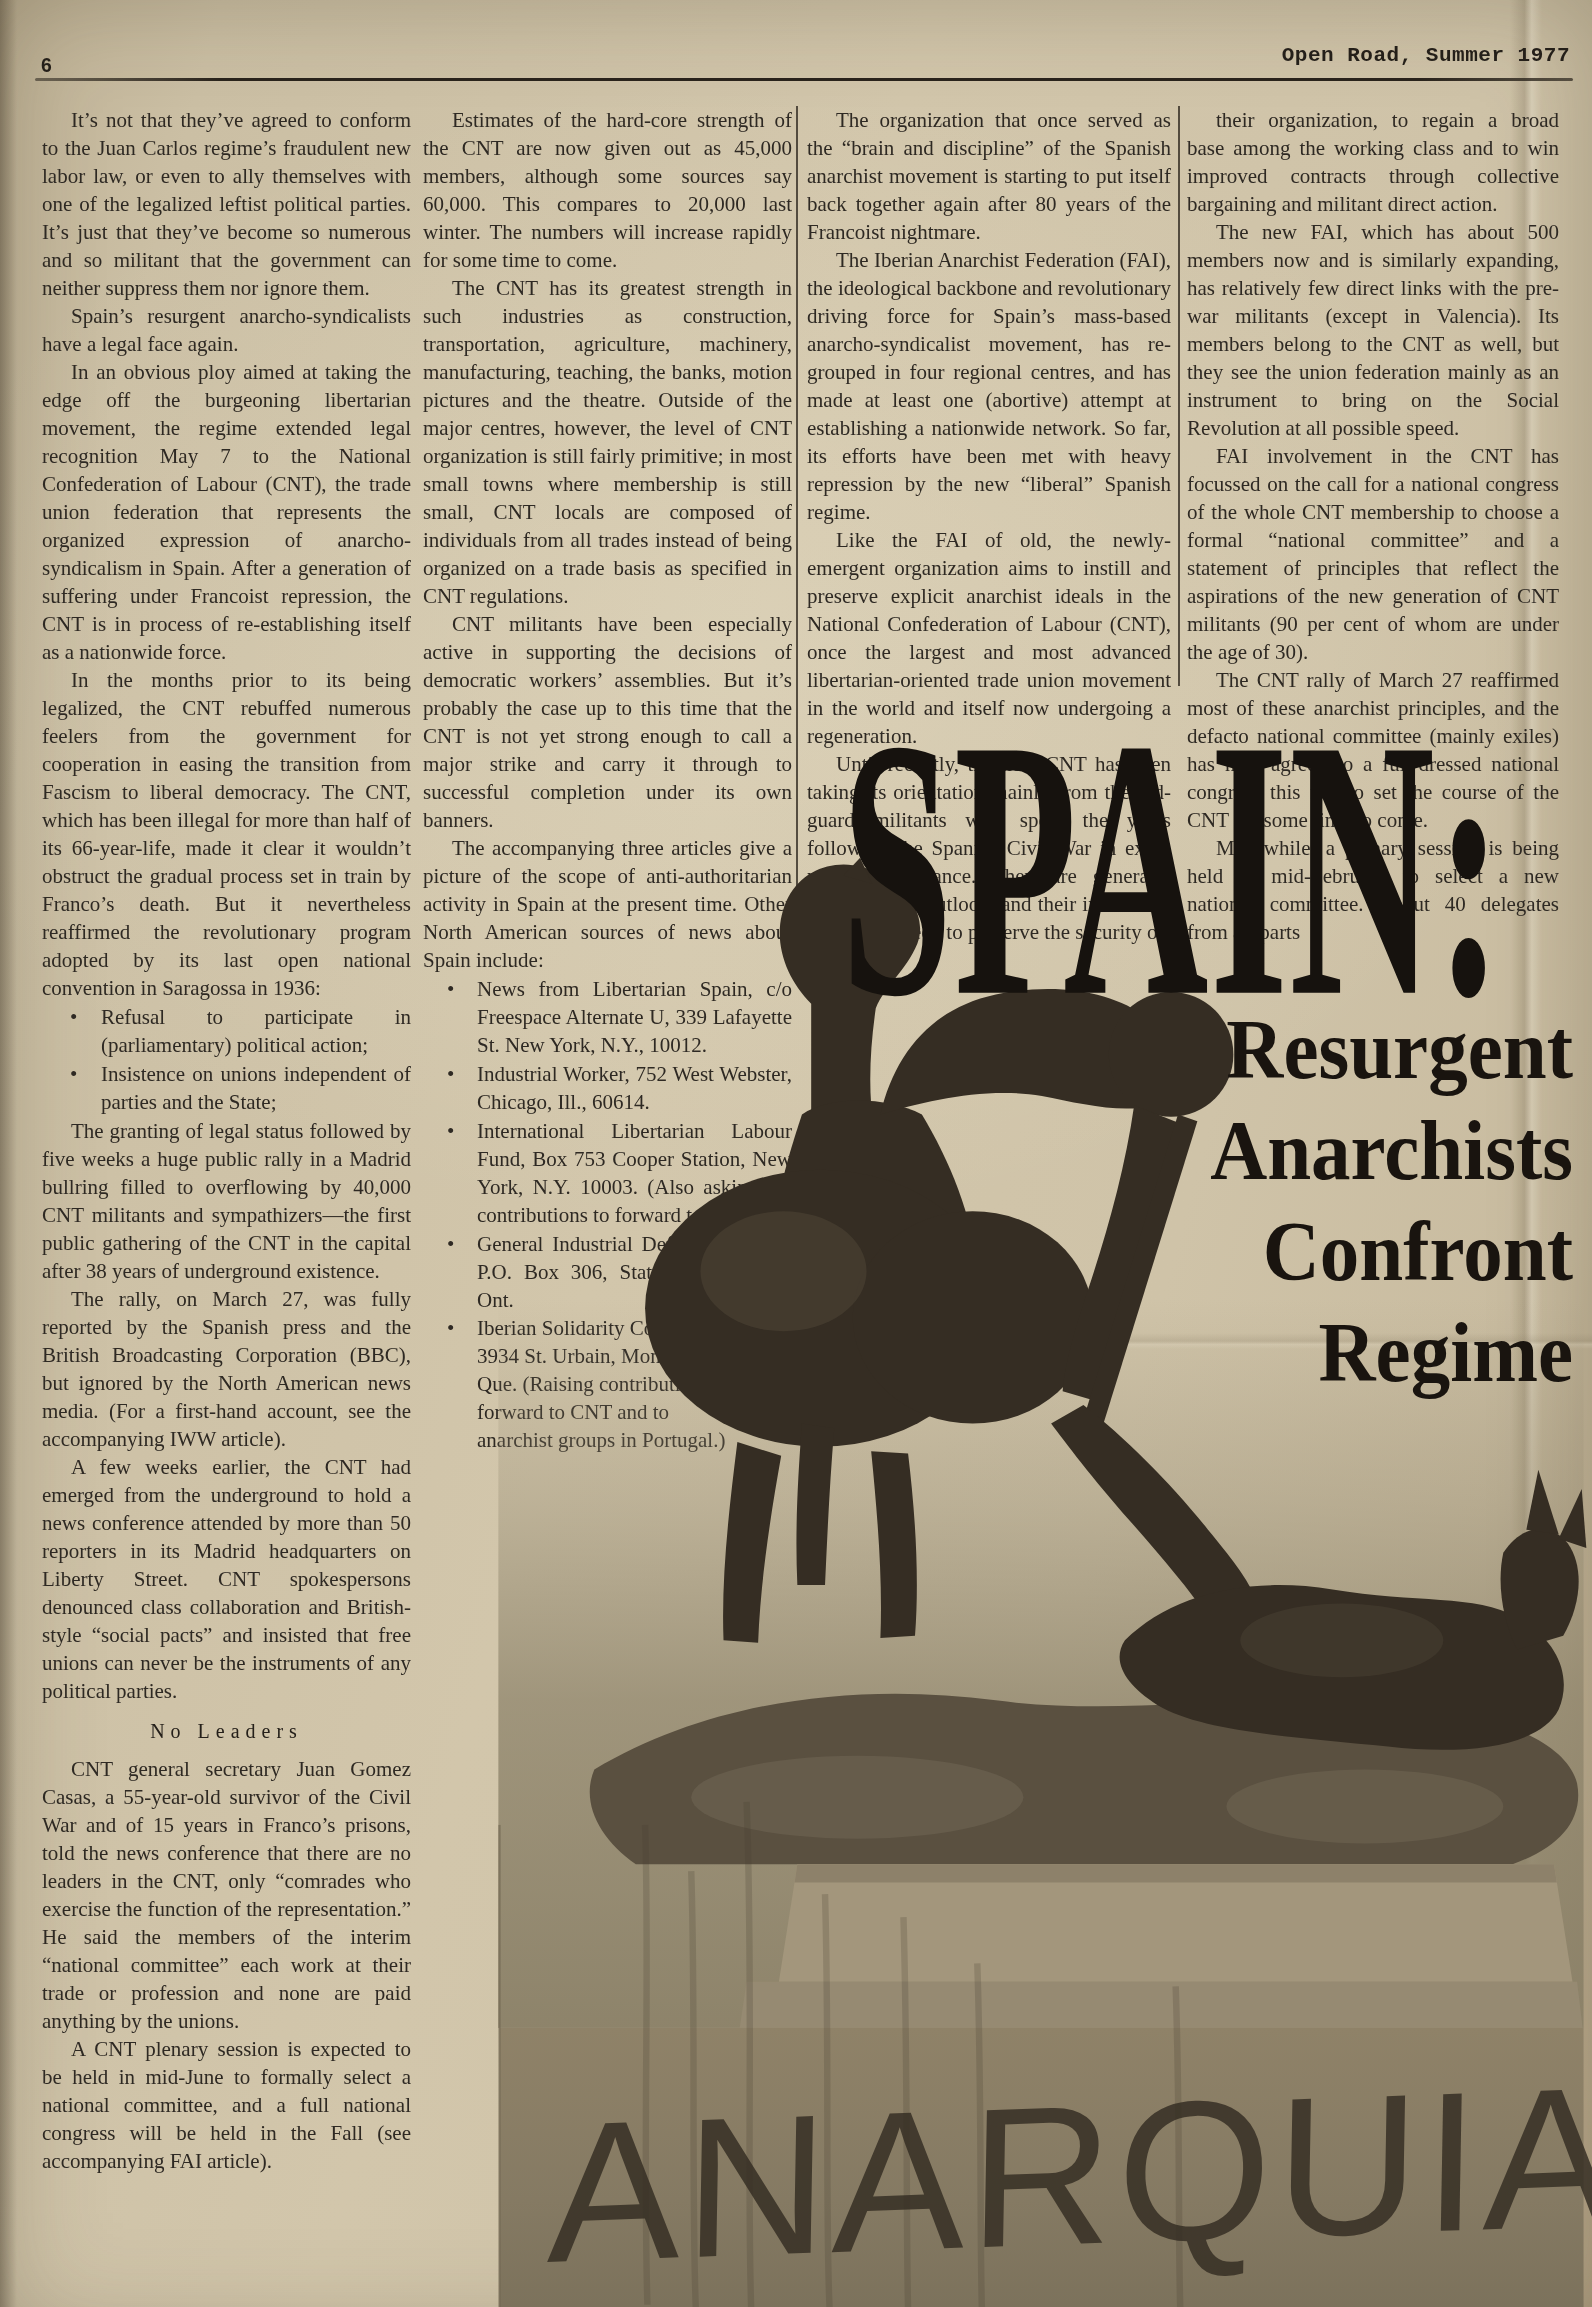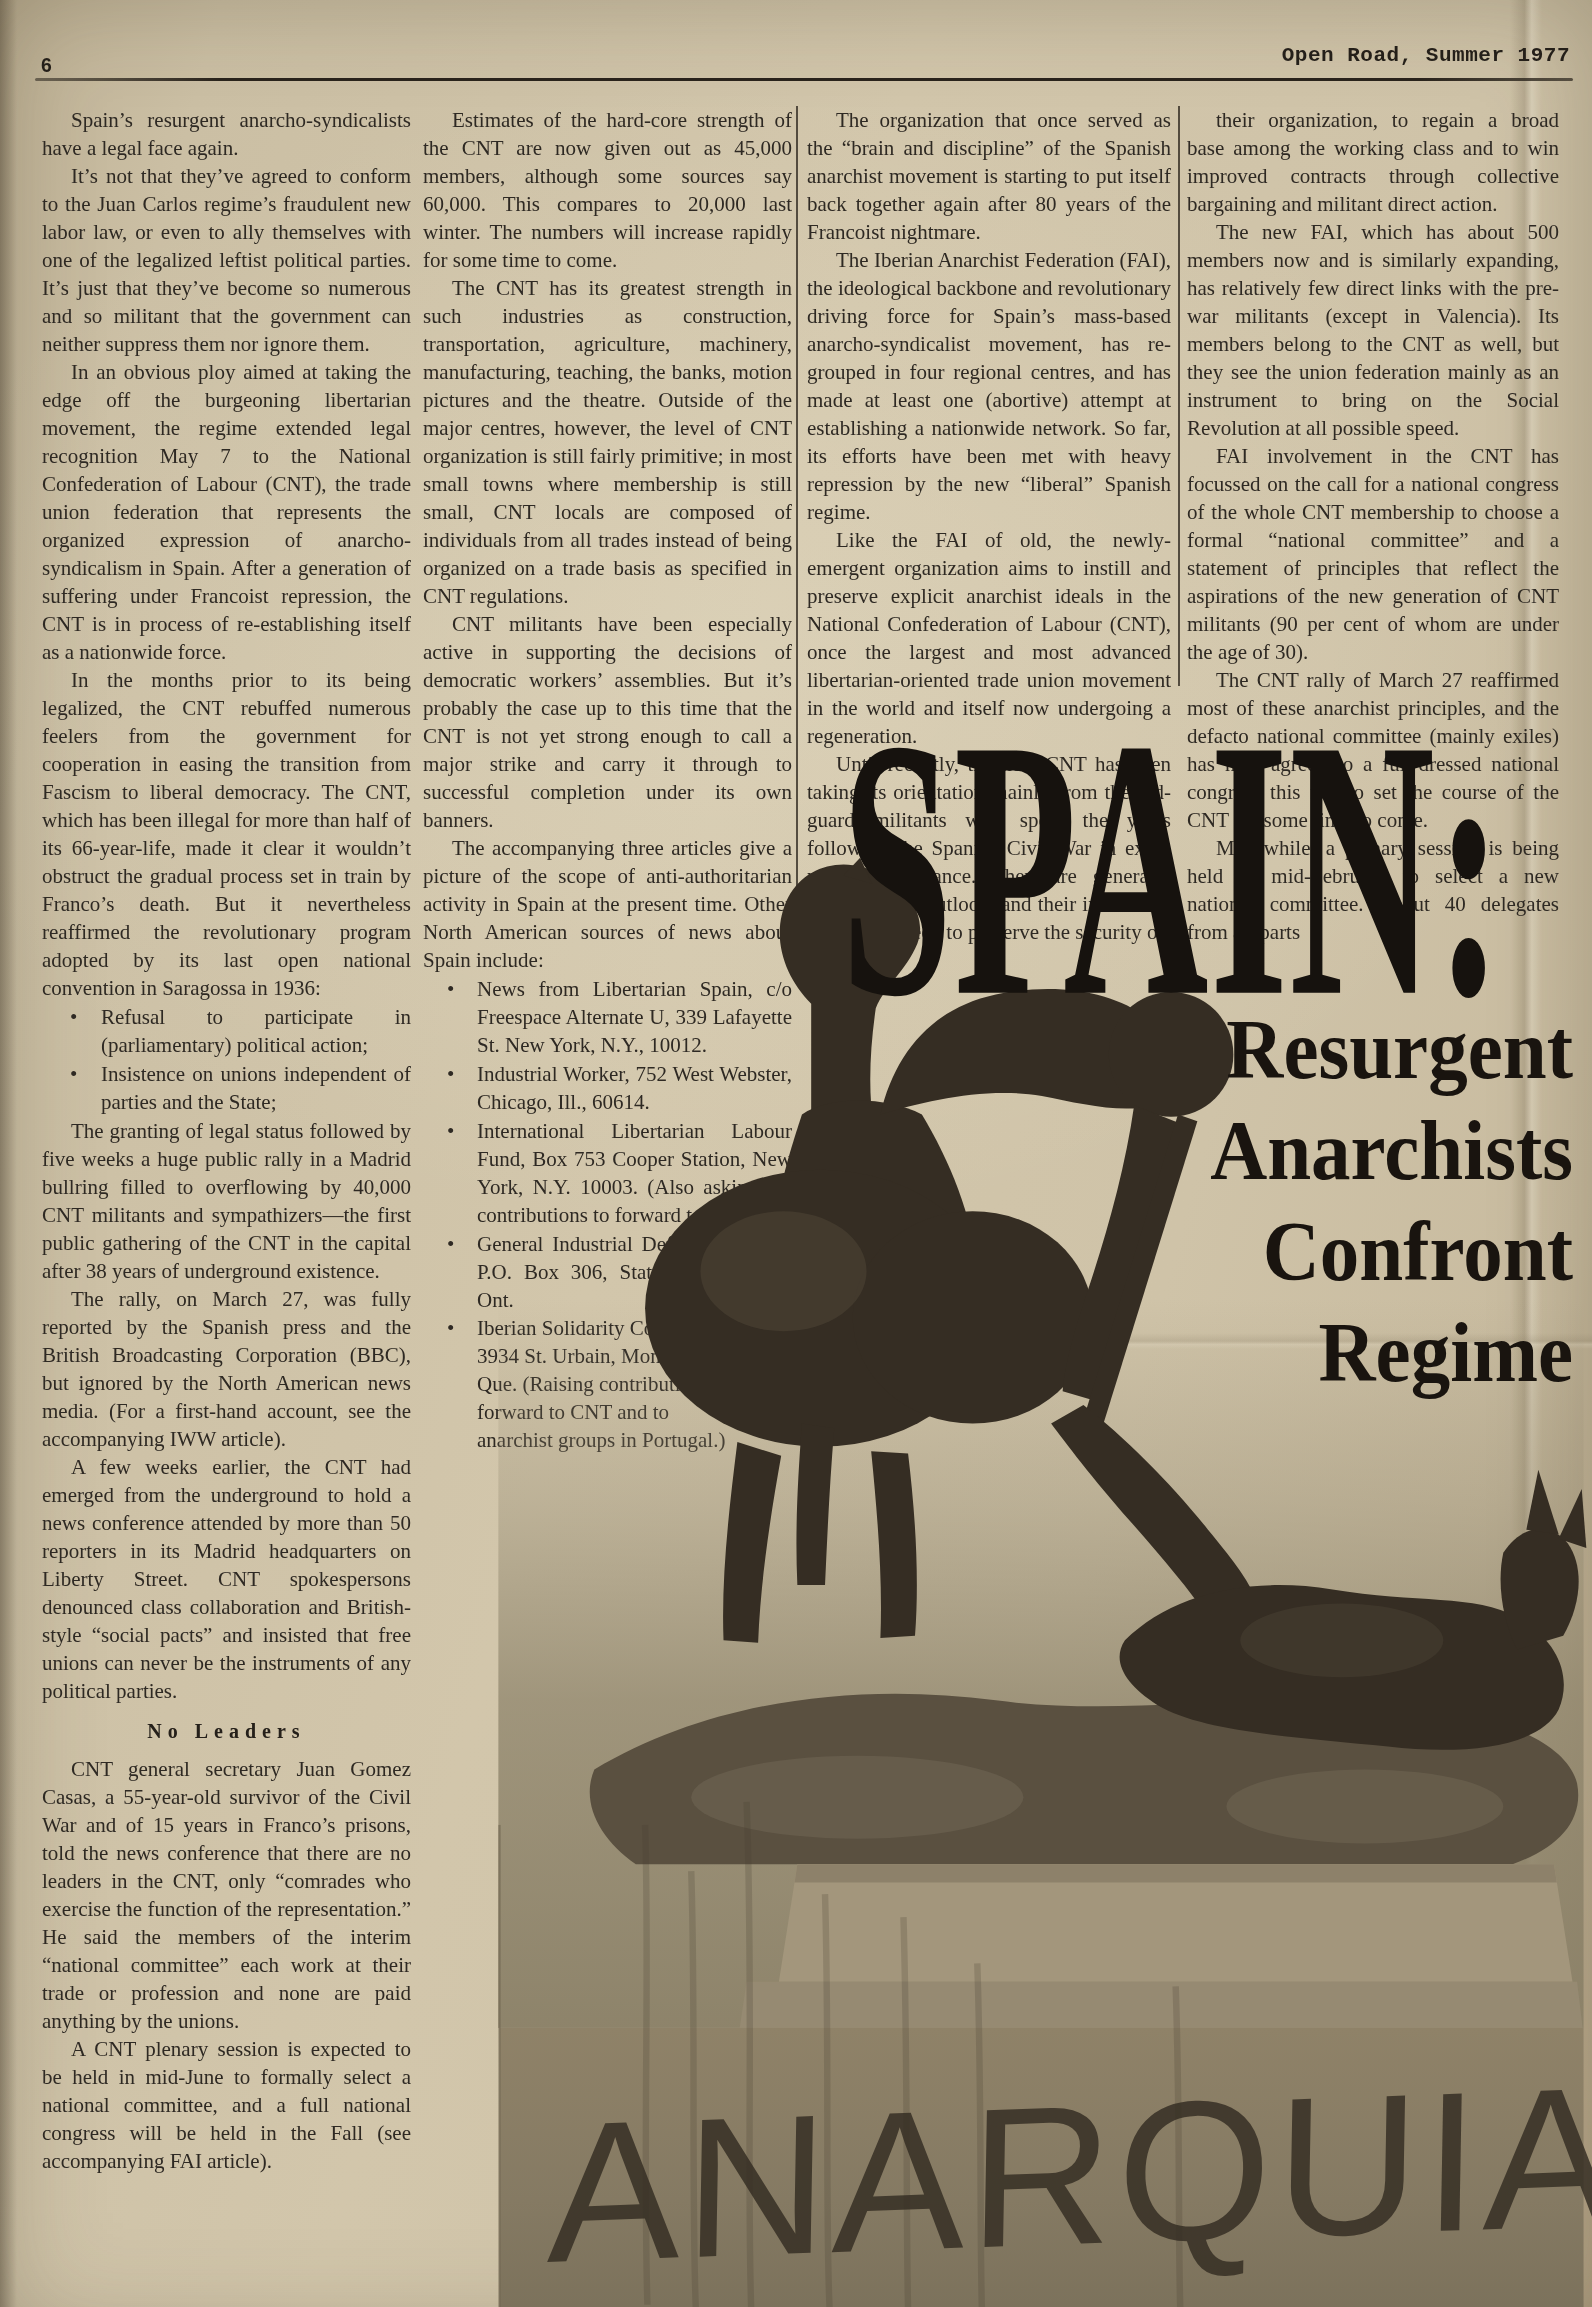--- a/index.html
+++ b/index.html
@@ -33,21 +33,21 @@
   .col2{left:423px;width:369px;}
   .col3{left:807px;width:364px;}
   .col4{left:1187px;width:372px;}
   .col p{margin:0;text-indent:29px;}
   .bullet{position:relative;padding-left:59px;margin:0.9px 0;}
   .bullet::before{content:"\2022";position:absolute;left:28px;top:0;}
   .col2 .bullet{padding-left:54px;}
   .col2 .bullet::before{left:24px;}
   .bullet.narrow{width:258px;text-align:left;}
   .subhead{margin:12px 0 10px 0;text-indent:0;text-align:center;
-    font-weight:bold;font-size:20px;letter-spacing:.30em;color:#25201a;}
+    font-weight:normal;font-size:20px;letter-spacing:.30em;color:#25201a;}
 
   .vrule{position:absolute;width:1.8px;background:rgba(40,34,26,.75);}
   .vrule.v1{left:796px;top:106px;height:879px;}
   .vrule.v2{left:1178px;top:106px;height:580px;}
 
   .headline{position:absolute;left:841px;top:656px;width:1061px;
     font-weight:bold;font-size:268px;letter-spacing:1.8px;color:#16120e;
     transform:scale(0.75,1.38);transform-origin:left top;white-space:nowrap;}
   .subhead-block{position:absolute;left:1075px;top:1000px;width:498px;text-align:right;
     font-weight:bold;font-size:79px;line-height:95px;color:#19140f;
@@ -67,22 +67,22 @@
   <div class="crease-h"></div>
 
   <div class="page-num">6</div>
   <div class="masthead">Open Road, Summer 1977</div>
   <div class="head-rule"></div>
 
   <div class="vrule v1"></div>
   <div class="vrule v2"></div>
 
   <div class="col col1">
+    <p class="para">It’s not that they’ve agreed to conform to the Juan Carlos regime’s fraudulent new labor law, or even to ally themselves with one of the legalized leftist political parties. It’s just that they’ve become so numerous and so militant that the government can neither suppress them nor ignore them.</p>
     <p class="para">Spain’s resurgent anarcho-syndicalists have a legal face again.</p>
-    <p class="para">It’s not that they’ve agreed to conform to the Juan Carlos regime’s fraudulent new labor law, or even to ally themselves with one of the legalized leftist political parties. It’s just that they’ve become so numerous and so militant that the government can neither suppress them nor ignore them.</p>
     <p class="para">In an obvious ploy aimed at taking the edge off the burgeoning libertarian movement, the regime extended legal recognition May 7 to the National Confederation of Labour (CNT), the trade union federation that represents the organized expression of anarcho-syndicalism in Spain. After a generation of suffering under Francoist repression, the CNT is in process of re-establishing itself as a nationwide force.</p>
     <p class="para">In the months prior to its being legalized, the CNT rebuffed numerous feelers from the government for cooperation in easing the transition from Fascism to liberal democracy. The CNT, which has been illegal for more than half of its 66-year-life, made it clear it wouldn’t obstruct the gradual process set in train by Franco’s death. But it nevertheless reaffirmed the revolutionary program adopted by its last open national convention in Saragossa in 1936:</p>
     <div class="bullet">Refusal to participate in (parliamentary) political action;</div>
     <div class="bullet">Insistence on unions independent of parties and the State;</div>
     <p class="para">The granting of legal status followed by five weeks a huge public rally in a Madrid bullring filled to overflowing by 40,000 CNT militants and sympathizers—the first public gathering of the CNT in the capital after 38 years of underground existence.</p>
     <p class="para">The rally, on March 27, was fully reported by the Spanish press and the British Broadcasting Corporation (BBC), but ignored by the North American news media. (For a first-hand account, see the accompanying IWW article).</p>
     <p class="para">A few weeks earlier, the CNT had emerged from the underground to hold a news conference attended by more than 50 reporters in its Madrid headquarters on Liberty Street. CNT spokespersons denounced class collaboration and British-style “social pacts” and insisted that free unions can never be the instruments of any political parties.</p>
     <h3 class="subhead">No Leaders</h3>
     <p class="para">CNT general secretary Juan Gomez Casas, a 55-year-old survivor of the Civil War and of 15 years in Franco’s prisons, told the news conference that there are no leaders in the CNT, only “comrades who exercise the function of the representation.” He said the members of the interim “national committee” each work at their trade or profession and none are paid anything by the unions.</p>
     <p class="para">A CNT plenary session is expected to be held in mid-June to formally select a national committee, and a full national congress will be held in the Fall (see accompanying FAI article).</p>

